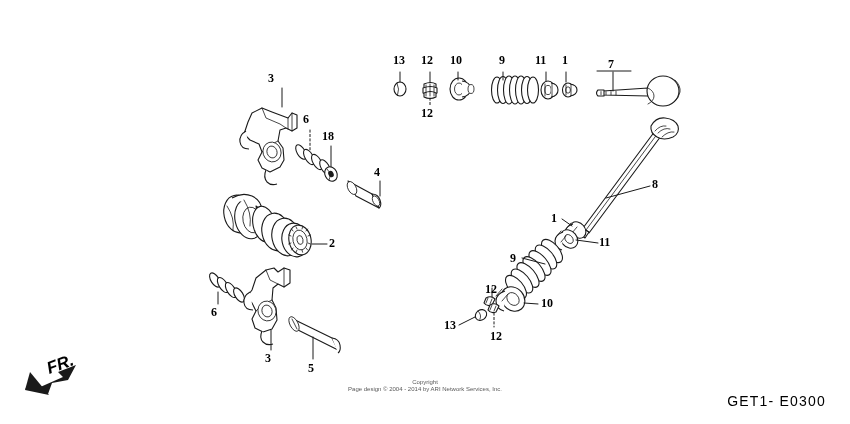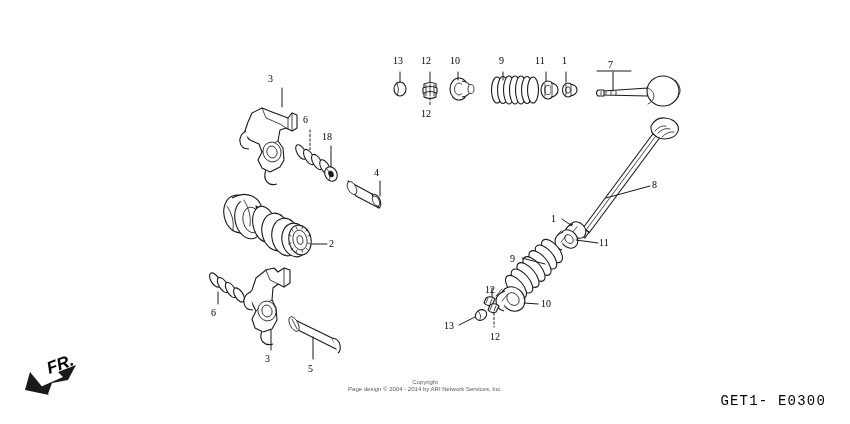--- a/index.html
+++ b/index.html
@@ -20,22 +20,22 @@
   #diagram-svg {
     position: absolute;
     left: 0;
     top: 0;
     width: 850px;
     height: 424px;
   }
   .calloutLbl {
     position: absolute;
     font-family: "Liberation Serif", serif;
-    font-size: 10px;
-    font-weight: 400;
+    font-size: 12px;
+    font-weight: 700;
     color: #000000;
     letter-spacing: 0px;
     line-height: 13px;
     white-space: nowrap;
     user-select: none;
   }
   #fr-label {
     position: absolute;
     left: 44px;
     top: 360px;
@@ -57,21 +57,21 @@
     font-family: "Liberation Sans", sans-serif;
     color: #5a5a5a;
     line-height: 7px;
   }
   #copyright .c1 { font-size: 6px; display: block; }
   #copyright .c2 { font-size: 6px; display: block; }
   #partno {
     position: absolute;
     right: 24px;
     top: 393px;
-    font-family: Liberation Mono, monospace;
+    font-family: Liberation Sans, sans-serif;
     font-size: 14px;
     letter-spacing: 1.2px;
     color: #000000;
     white-space: nowrap;
   }
 </style>
 </head>
 <body>
 
 <div id="page">

